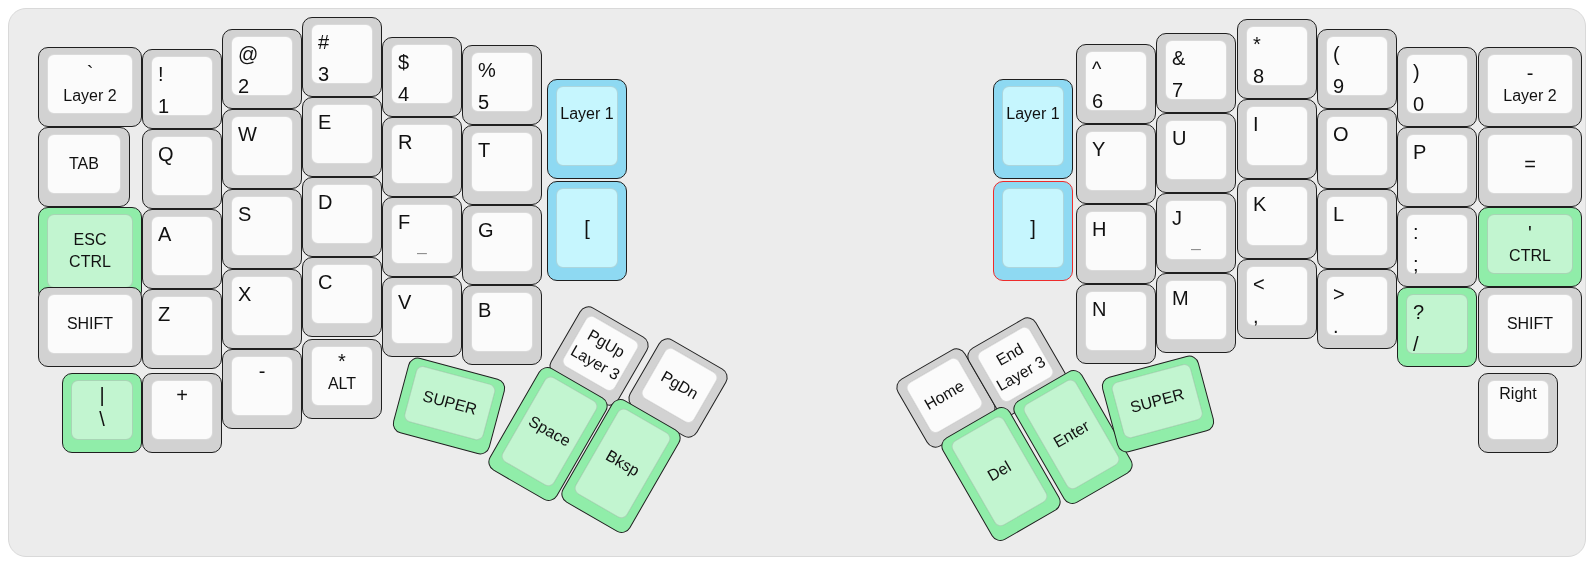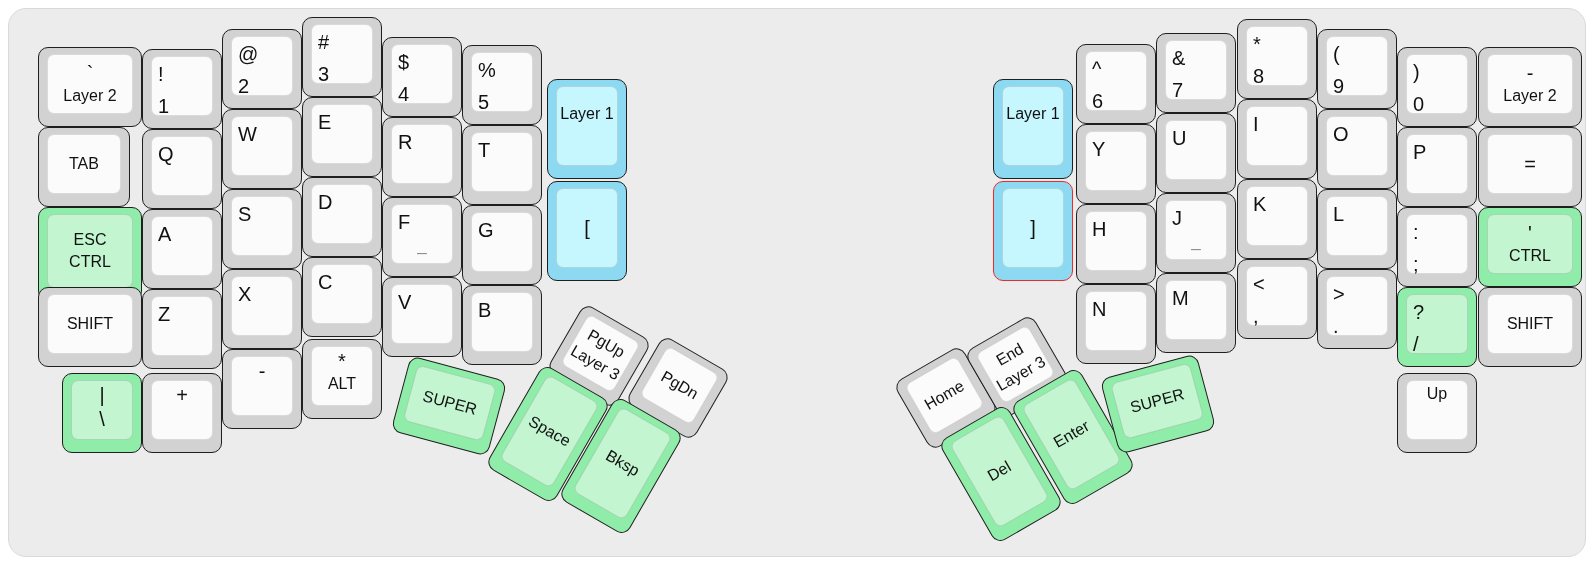--- a/index.html
+++ b/index.html
@@ -471,27 +471,20 @@
       </div>
     </div>
     <div class="key green" style="left: 1388px; top: 278px; width: 80px; height: 80px;">
       <div class="top">
         <div class="legend al-tl">
           <span class="line">?</span>
           <span class="line">/</span>
         </div>
       </div>
     </div>
-    <div class="key gray" style="left: 1388px; top: 364px; width: 80px; height: 80px;">
-      <div class="top">
-        <div class="legend al-tc">
-          <span class="line">Up</span>
-        </div>
-      </div>
-    </div>
     <div class="key gray" style="left: 1469px; top: 38px; width: 104px; height: 80px;">
       <div class="top">
         <div class="legend al-c">
           <span class="line big">-</span>
           <span class="line">Layer 2</span>
         </div>
       </div>
     </div>
     <div class="key gray" style="left: 1469px; top: 118px; width: 104px; height: 80px;">
       <div class="top">
@@ -505,20 +498,27 @@
         <div class="legend al-c">
           <span class="line big">'</span>
           <span class="line">CTRL</span>
         </div>
       </div>
     </div>
     <div class="key gray" style="left: 1469px; top: 278px; width: 104px; height: 80px;">
       <div class="top">
         <div class="legend al-c">
           <span class="line">SHIFT</span>
+        </div>
+      </div>
+    </div>
+    <div class="key gray" style="left: 1469px; top: 364px; width: 80px; height: 80px;">
+      <div class="top">
+        <div class="legend al-tc">
+          <span class="line">Right</span>
         </div>
       </div>
     </div>
     <div class="key gray" style="left: 898px; top: 350px; width: 78px; height: 78px; transform: rotate(-30deg);">
       <div class="top">
         <div class="legend al-c">
           <span class="line">Home</span>
         </div>
       </div>
     </div>

